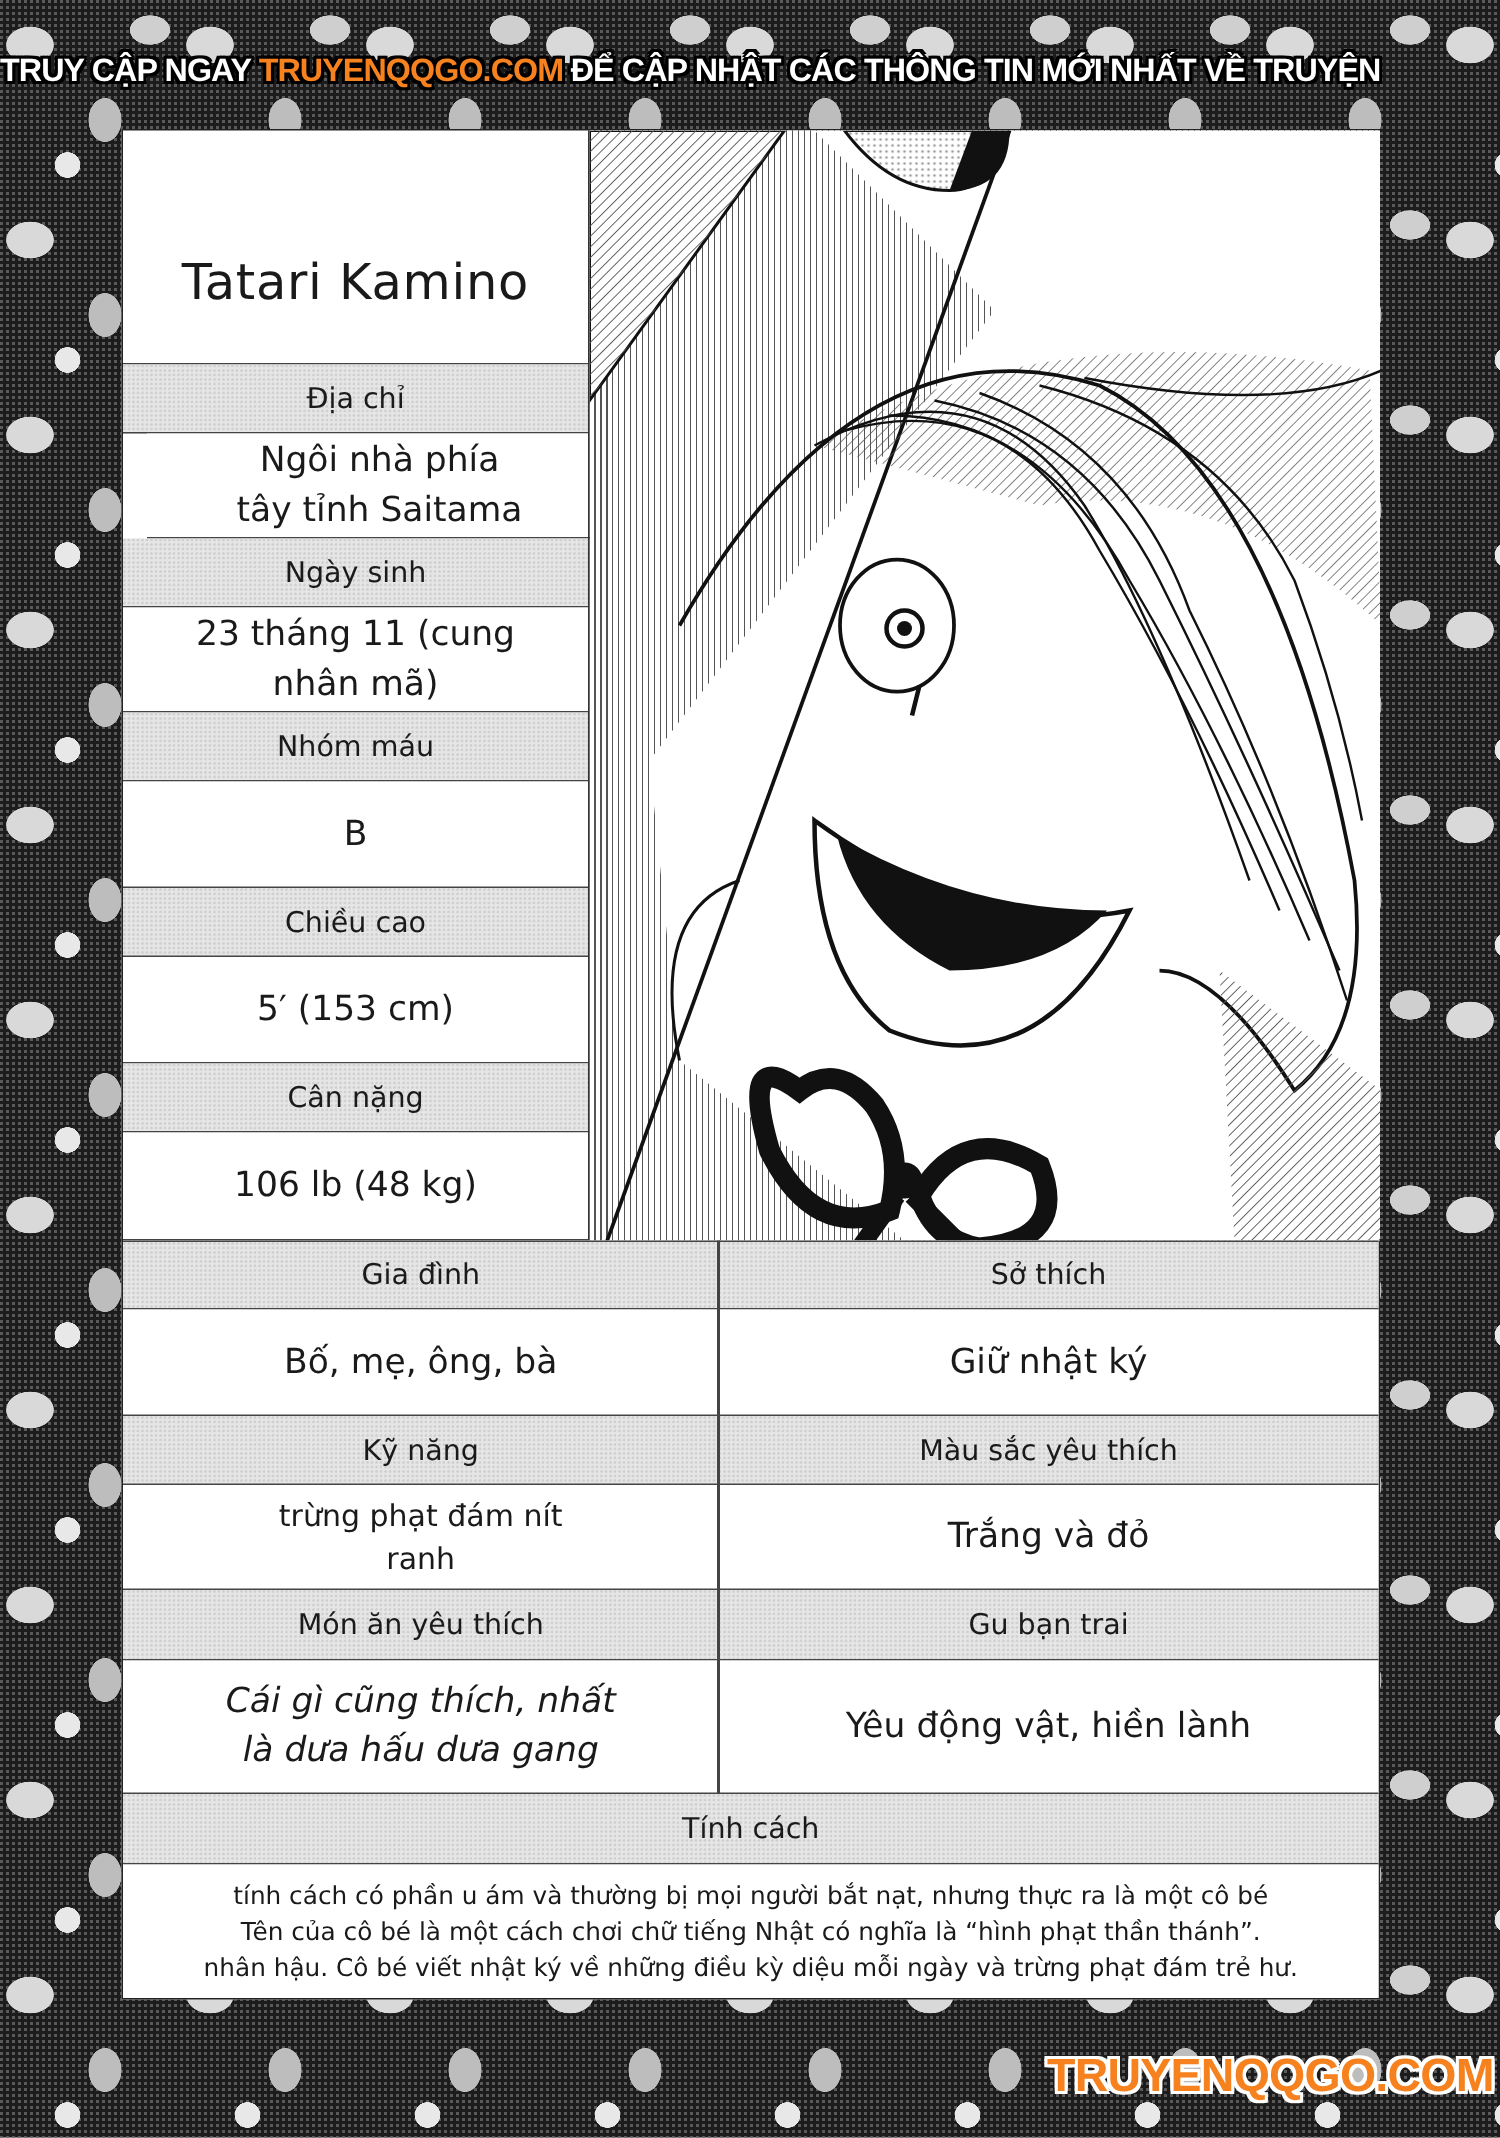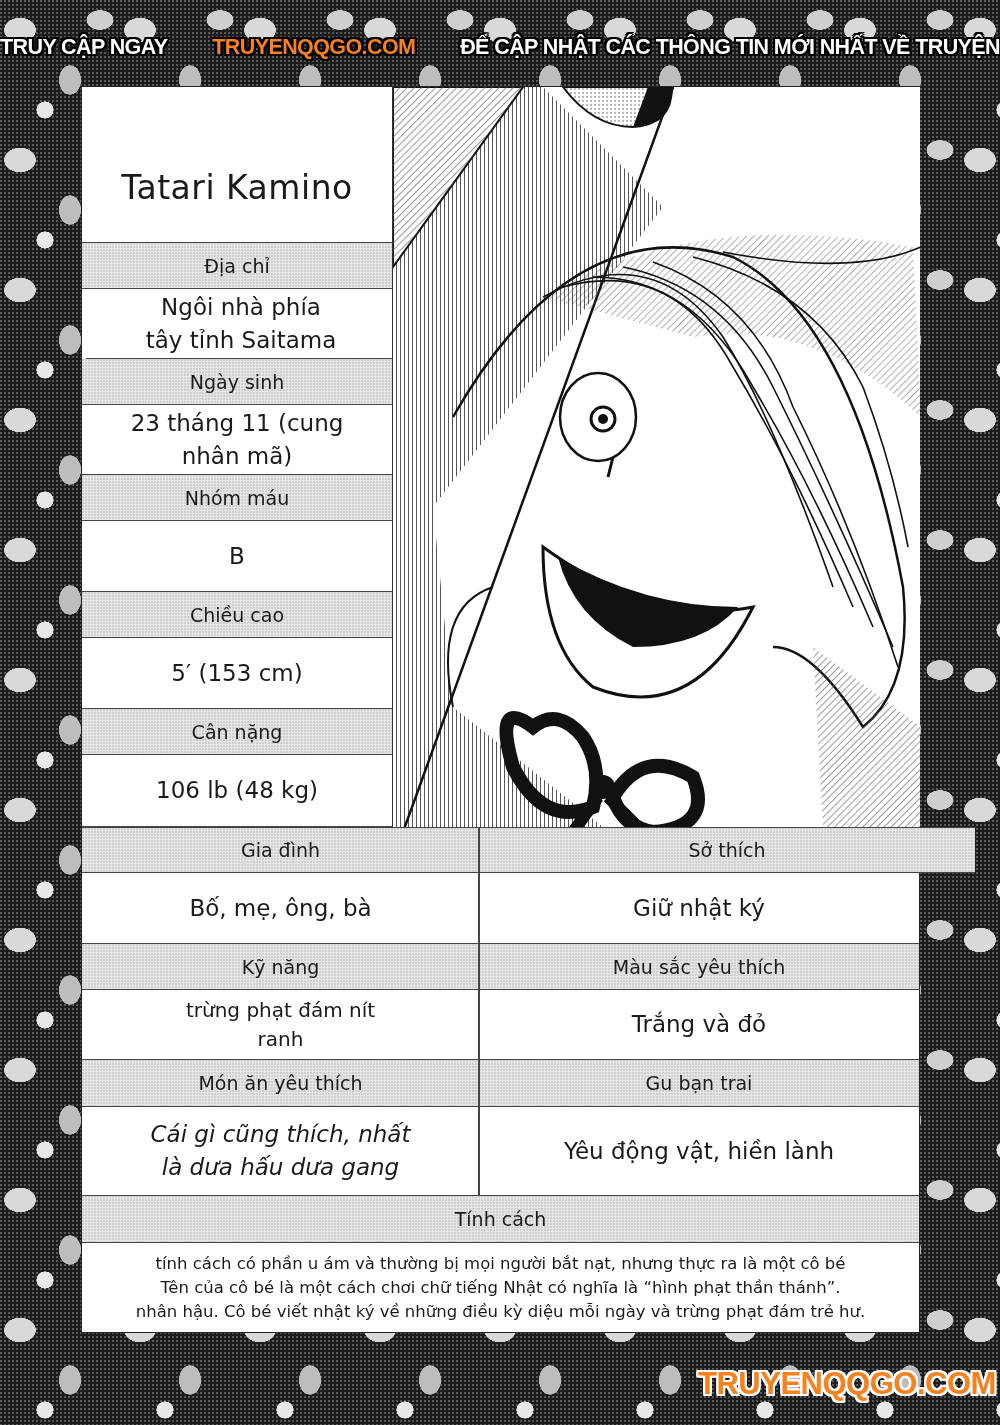--- a/index.html
+++ b/index.html
@@ -10,21 +10,21 @@
     background-image:
       radial-gradient(ellipse 26px 20px at 20px 30px, #d9d9d9 60%, transparent 62%),
       radial-gradient(ellipse 18px 24px at 70px 80px, #bdbdbd 60%, transparent 62%),
       radial-gradient(ellipse 22px 16px at 100px 20px, #cfcfcf 60%, transparent 62%),
       radial-gradient(ellipse 14px 14px at 45px 110px, #e8e8e8 60%, transparent 62%),
       radial-gradient(circle at 1px 1px, #5a5a5a 1px, transparent 1.3px);
     background-size: 120px 130px, 120px 130px, 120px 130px, 120px 130px, 4px 4px;
   }
   .banner {
     position: absolute; left: 0; top: 32px; width: 1000px; height: 30px;
-    display: flex; justify-content: space-between; align-items: center;
+    display: flex; justify-content: flex-start; align-items: center;
     font-family: "Liberation Sans", sans-serif; font-weight: bold; font-size: 21.5px;
     letter-spacing: -0.6px; color: #fff; white-space: nowrap;
     text-shadow: -2px -2px 0 #000, 2px -2px 0 #000, -2px 2px 0 #000, 2px 2px 0 #000, 0 2px 0 #000, 2px 0 0 #000, -2px 0 0 #000, 0 -2px 0 #000;
   }
   .banner .brand { color: #f5821f; margin: 0 5px; }
   .footer-logo {
     position: absolute; left: 698px; top: 1366px; height: 40px;
     font-family: "Liberation Sans", sans-serif; font-weight: bold; font-size: 31px;
     color: #f5821f; letter-spacing: -0.5px;
     text-shadow: -2px -2px 0 #fff, 2px -2px 0 #fff, -2px 2px 0 #fff, 2px 2px 0 #fff, 0 2px 0 #fff, 2px 0 0 #fff, -2px 0 0 #fff, 0 -2px 0 #fff;
@@ -57,21 +57,21 @@
   <span>TRUY CẬP NGAY</span>
   <span class="brand">TRUYENQQGO.COM</span>
   <span>ĐỂ CẬP NHẬT CÁC THÔNG TIN MỚI NHẤT VỀ TRUYỆN</span>
 </div>
 
 <div class="sheet">
 
   <div class="cell val big" style="left:0;top:46px;width:310px;height:110px;">Tatari Kamino</div>
 
   <div class="cell lbl" style="left:0;top:156px;width:310px;height:46px;">Địa chỉ</div>
-  <div class="cell val" style="left:4px;top:202px;width:310px;height:70px;flex-direction:column;">
+  <div class="cell val" style="left:16px;top:202px;width:310px;height:70px;flex-direction:column;">
     <span>Ngôi nhà phía</span>
     <span>tây tỉnh Saitama</span>
   </div>
 
   <div class="cell lbl" style="left:0;top:272px;width:310px;height:46px;">Ngày sinh</div>
   <div class="cell val" style="left:0;top:318px;width:310px;height:70px;flex-direction:column;">
     <span>23 tháng 11 (cung</span>
     <span>nhân mã)</span>
   </div>
 
@@ -120,21 +120,21 @@
       <path d="M60 620 Q40 520 100 500" fill="none" stroke="#111" stroke-width="2"></path>
       <path d="M140 640 Q100 610 120 680 Q150 740 200 720 Q210 680 190 650 Q165 620 140 640 Z" fill="none" stroke="#111" stroke-width="14"></path>
       <path d="M220 710 Q250 660 300 690 Q320 740 260 745 Q230 740 220 710 Z" fill="none" stroke="#111" stroke-width="14"></path>
       <circle cx="210" cy="700" r="12" fill="#111"></circle>
       <path d="M205 710 L180 745 M215 710 L250 745" stroke="#111" stroke-width="12"></path>
       <path d="M420 560 L528 640 L528 740 L430 740 Z" fill="url(#hatch)"></path>
     </svg>
   </div>
 
   <div class="cell lbl" style="left:0;top:740px;width:397px;height:46px;border-top:1.5px solid #444;">Gia đình</div>
-  <div class="cell lbl" style="left:397px;top:740px;width:496px;height:46px;border-top:1.5px solid #444;">Sở thích</div>
+  <div class="cell lbl" style="left:397px;top:740px;width:440px;height:46px;border-top:1.5px solid #444;">Sở thích</div>
   <div class="cell val" style="left:0;top:786px;width:397px;height:71px;">Bố, mẹ, ông, bà</div>
   <div class="cell val" style="left:397px;top:786px;width:440px;height:71px;">Giữ nhật ký</div>
 
   <div class="cell lbl" style="left:0;top:857px;width:397px;height:46px;">Kỹ năng</div>
   <div class="cell lbl" style="left:397px;top:857px;width:440px;height:46px;">Màu sắc yêu thích</div>
   <div class="cell val" style="left:0;top:903px;width:397px;height:70px;flex-direction:column;font-size:20px;line-height:29px;">
     <span>trừng phạt đám nít</span>
     <span>ranh</span>
   </div>
   <div class="cell val" style="left:397px;top:903px;width:440px;height:70px;">Trắng và đỏ</div>

